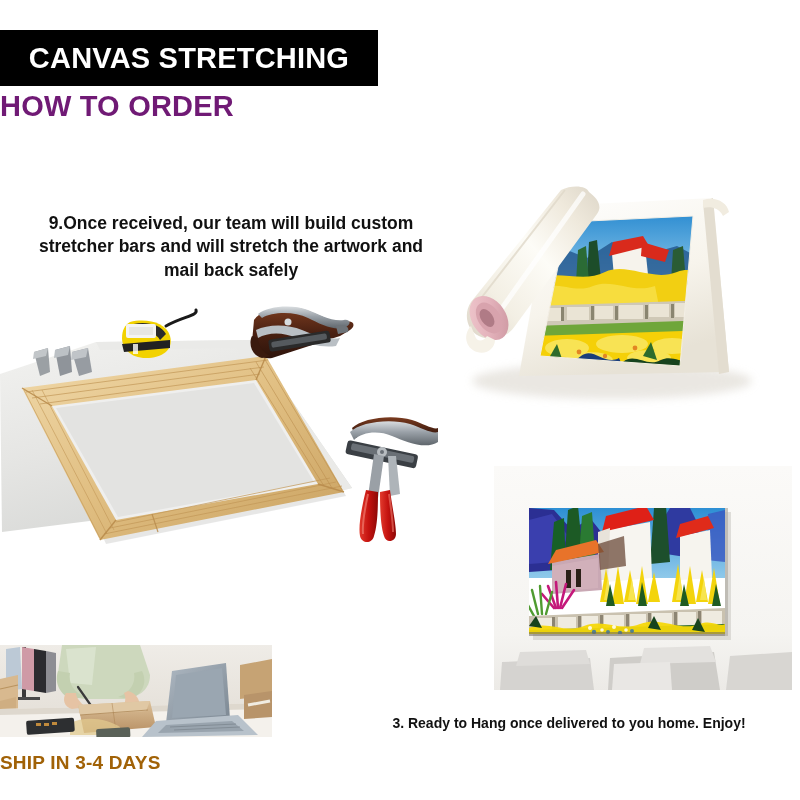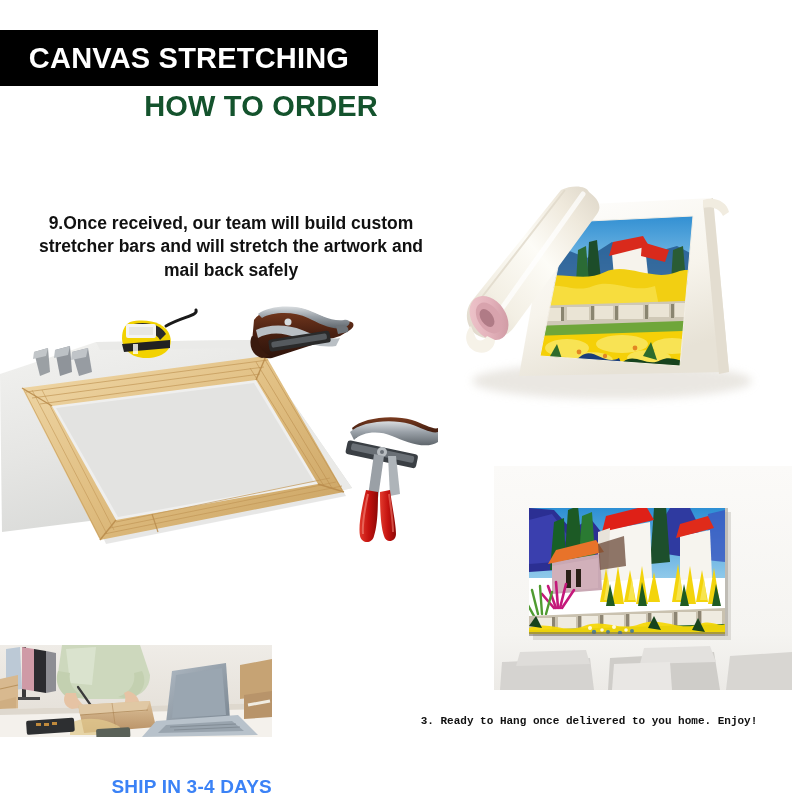--- a/index.html
+++ b/index.html
@@ -36,22 +36,22 @@
     font-size: 29px;
     font-weight: bold;
     letter-spacing: 0.2px;
     white-space: nowrap;
   }
   .subtitle {
     position: absolute;
     left: 0;
     top: 90px;
     width: 378px;
-    text-align: right;
-    color: #14532d;
+    text-align: left;
+    color: #701a75;
     font-size: 29px;
     font-weight: bold;
     letter-spacing: 0.2px;
   }
 
   
   .step-text {
     position: absolute;
     color: #111111;
     font-weight: bold;
@@ -64,33 +64,32 @@
     width: 360px;
     font-size: 17.5px;
   }
   .step2 {
     left: 36px;
     top: 212px;
     width: 390px;
     font-size: 17.5px;
   }
   .step3 {
-    left: 388px;
+    left: 368px;
     top: 714px;
     width: 402px;
-    font-size: 11px;
-    font-family: Liberation Mono, monospace;
+    font-size: 14px;
   }
   .ship-caption {
     position: absolute;
     left: 0px;
-    top: 776px;
+    top: 752px;
     width: 272px;
-    text-align: right;
-    color: #3b82f6;
+    text-align: left;
+    color: #a16207;
     font-size: 19px;
     font-weight: bold;
     letter-spacing: 0.2px;
   }
 
   
   .photo {
     position: absolute;
     overflow: hidden;
   }

